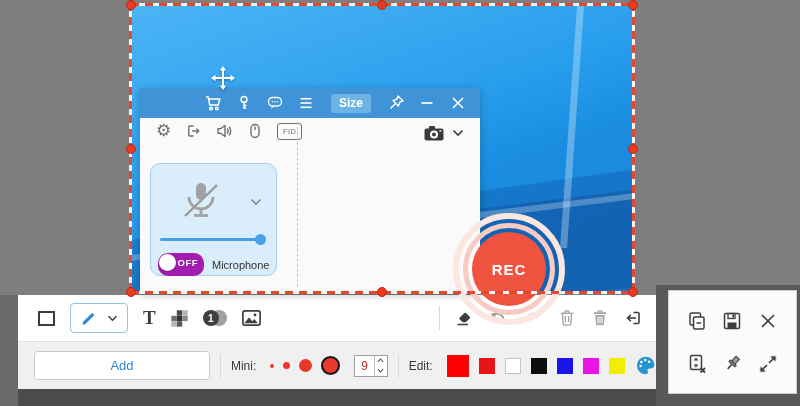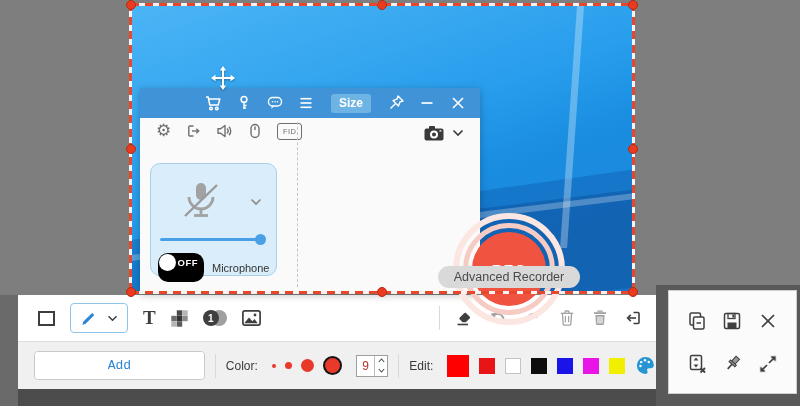--- a/index.html
+++ b/index.html
@@ -48,21 +48,21 @@
   .camera-group { position:absolute; right:16px; top:37px; display:flex; align-items:center; gap:8px; cursor:pointer; }
 
   .mic-card { position:absolute; left:10px; top:75px; width:127px; height:113px;
     background:#d9edfa; border:1px solid #a9d0ea; border-radius:10px; }
   .mic-chevron { position:absolute; right:14px; top:34px; cursor:pointer; }
   .mic-slider { position:absolute; left:9px; right:11px; top:74px; height:3px;
     background:#4aa0e6; border-radius:2px; cursor:pointer; }
   .mic-knob { position:absolute; right:-1px; top:-4px; width:11px; height:11px;
     border-radius:50%; background:#4aa0e6; }
   .mic-row { position:absolute; left:7px; top:89px; display:flex; align-items:center; gap:8px; }
-  .toggle { position:relative; width:46px; height:29px; border-radius:10px; background:#000000; cursor:pointer; }
+  .toggle { position:relative; width:46px; height:23px; border-radius:10px; background:#a21caf; cursor:pointer; }
   .toggle-knob { position:absolute; left:1px; top:1px; width:17px; height:17px; border-radius:50%;
     background:#fff; box-shadow:0 1px 2px rgba(0,0,0,.25); }
   .toggle-label { position:absolute; right:6px; top:4px; font-size:9.5px; font-weight:bold;
     color:#fff; letter-spacing:.5px; }
   .mic-label { font-size:11px; color:#333; }
 
   .rec-rings { position:absolute; left:332px; top:144px; transform:translate(0,0); }
   .ring { position:absolute; border-radius:50%; }
   .ring1 { left:-19px; top:-19px; width:112px; height:112px; border:6px solid #fbe6e1; }
   .ring2 { left:-9px; top:-9px; width:92px; height:92px; border:5px solid #f6cbc3; }
@@ -92,21 +92,21 @@
   .badge-front { position:absolute; left:0; top:2px; width:16px; height:16px; border-radius:50%;
     background:#3f3f3f; color:#fff; font-size:10px; font-weight:bold; display:flex;
     align-items:center; justify-content:center; }
   .tb2-spacer { flex:1; }
   .vdiv { width:1px; height:24px; background:#d9d9d9; }
   .tool-icon { display:block; cursor:pointer; }
 
   .segmented { display:flex; width:190px; height:29px; border:1px solid #c9c9c9;
     border-radius:4px; overflow:hidden; }
   .seg-btn { flex:1; border:none; font-size:13px; font-family:"Liberation Sans",sans-serif; cursor:pointer; }
-  .seg-add { background:#fff; color:#2e86d6;font-family:Liberation Mono, monospace; }
+  .seg-add { background:#fff; color:#2e86d6; }
   .seg-edit { background:#d9d9d9; color:#3a3a3a; border-left:1px solid #c9c9c9; }
   .row2-label { font-size:12px; color:#3a3a3a; }
   .size-dots { display:flex; align-items:center; gap:9px; margin:0 4px; }
   .size-dot { border-radius:50%; background:#e8392b; cursor:pointer; }
   .size-dot.selected { border:2.5px solid #141414; }
   .spinner { display:flex; width:36px; height:22px; border:1px solid #9e9e9e; background:#fff; }
   .spin-val { flex:1; display:flex; align-items:center; justify-content:center;
     font-size:12px; color:#b03326; }
   .spin-btns { width:13px; border-left:1px solid #bdbdbd; display:flex; flex-direction:column; }
   .spin-up,.spin-down { flex:1; display:flex; align-items:center; justify-content:center; cursor:pointer; }
@@ -236,21 +236,20 @@
         </div>
         <span class="mic-label">Microphone</span>
       </div>
     </div>
 
     <div class="rec-rings">
       <div class="ring ring1"></div>
       <div class="ring ring2"></div>
       <div class="rec-btn">REC</div>
     </div>
-    <button class="advanced-btn">Advanced Recorder</button>
   </div>
 
   <div class="sel-edge sel-h" style="left:131px;top:3px;width:504px;"></div>
   <div class="sel-edge sel-h" style="left:131px;top:291px;width:504px;"></div>
   <div class="sel-edge sel-v" style="left:129px;top:3px;height:291px;"></div>
   <div class="sel-edge sel-v" style="left:632px;top:3px;height:291px;"></div>
   <div class="handle" style="left:131px;top:5px;"></div>
   <div class="handle" style="left:382px;top:5px;"></div>
   <div class="handle" style="left:633px;top:5px;"></div>
   <div class="handle" style="left:131px;top:149px;"></div>
@@ -326,21 +325,21 @@
       <line x1="12" y1="9" x2="4" y2="9" stroke="#3f3f3f" stroke-width="1.6"></line>
       <polyline points="6.8,5.9 3.6,9 6.8,12.1" fill="none" stroke="#3f3f3f" stroke-width="1.6"></polyline>
     </svg>
   </div>
 
   <div class="toolbar-row2">
     <div class="segmented">
       <button class="seg-btn seg-add">Add</button>
     </div>
     <div class="vdiv"></div>
-    <span class="row2-label">Color:</span>
+    <span class="row2-label">Mini:</span>
     <div class="size-dots">
         <div class="size-dot" style="height: 4px; width: 4px;"></div>
         <div class="size-dot" style="height: 7px; width: 7px;"></div>
         <div class="size-dot" style="height: 13px; width: 13px;"></div>
         <div class="size-dot selected" style="height: 19px; width: 19px;"></div>
       </div>
     <div class="spinner">
       <div class="spin-val">9</div>
       <div class="spin-btns">
         <div class="spin-up">

